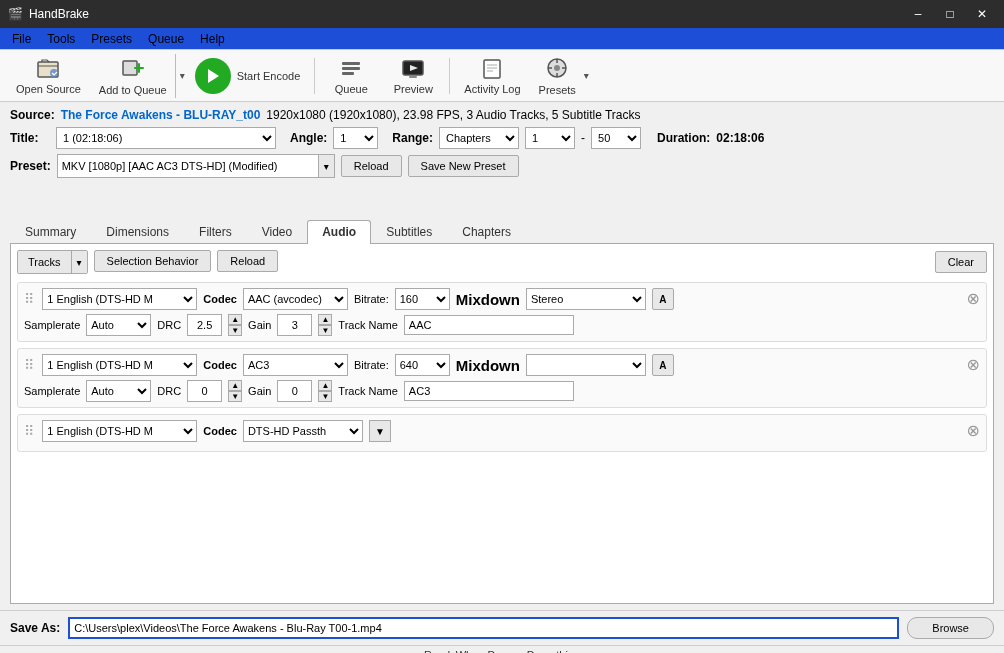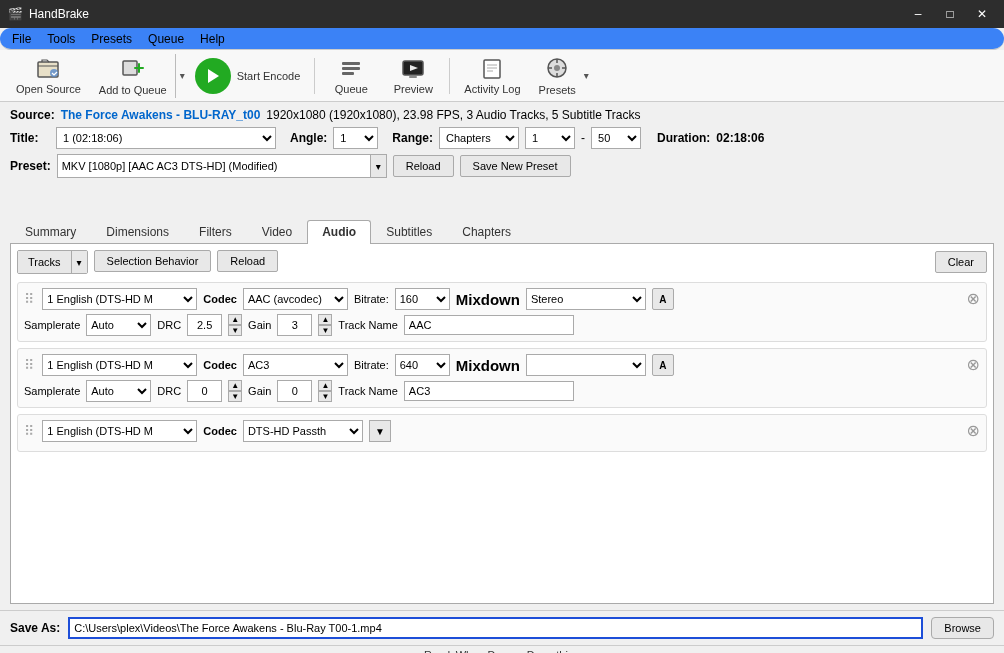--- a/index.html
+++ b/index.html
@@ -39,27 +39,26 @@
       border: none;
       color: #fff;
       cursor: pointer;
       font-size: 12px;
       display: flex;
       align-items: center;
       justify-content: center;
     }
     
     .menu-bar {
-      background: #3b82f6;
+      background: #1d4ed8;
       display: flex;
       align-items: center;
       height: 22px;
       padding: 0 4px;
       border-bottom: 1px solid #ccc;
-      border-radius: 11px;
     }
     .menu-item {
       padding: 2px 8px;
       cursor: pointer;
       font-size: 12px;
     }
     
     .toolbar {
       background: #f8f8f8;
       border-bottom: 1px solid #ccc;
@@ -215,21 +214,21 @@
       margin-bottom: 6px;
     }
     .preset-select-wrap {
       display: flex;
       align-items: center;
       border: 1px solid #aaa;
       background: #fff;
     }
     .preset-select {
       height: 22px;
-      width: 312px;
+      width: 260px;
       font-size: 11px;
       border: none;
       background: #fff;
       padding: 1px 4px;
     }
     .preset-arrow-btn {
       width: 16px;
       height: 22px;
       background: #e8e8e8;
       border: none;
@@ -478,26 +477,26 @@
     .save-input {
       flex: 1;
       height: 22px;
       font-size: 11px;
       border: 2px solid #1d4ed8;
       background: #fff;
       padding: 0 4px;
     }
     .browse-btn {
       height: 22px;
-      padding: 0 12px;
+      padding: 0 24px;
       font-size: 11px;
       border: 1px solid #aaa;
       background: #e8e8e8;
       cursor: pointer;
-      border-radius: 4px;
+      border-radius: 10px;
     }
     .status-bar {
       background: #f0f0f0;
       border-top: 1px solid #ccc;
       display: flex;
       align-items: center;
       justify-content: center;
       padding: 3px 10px;
       font-size: 11px;
     }

